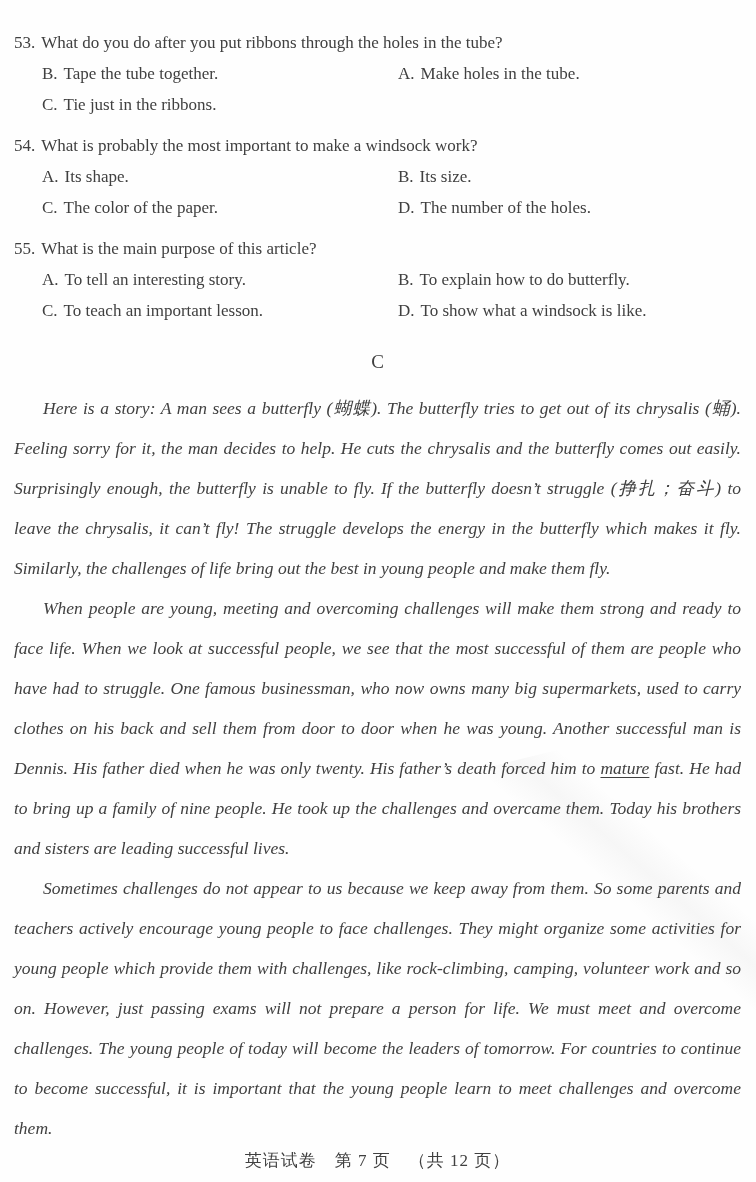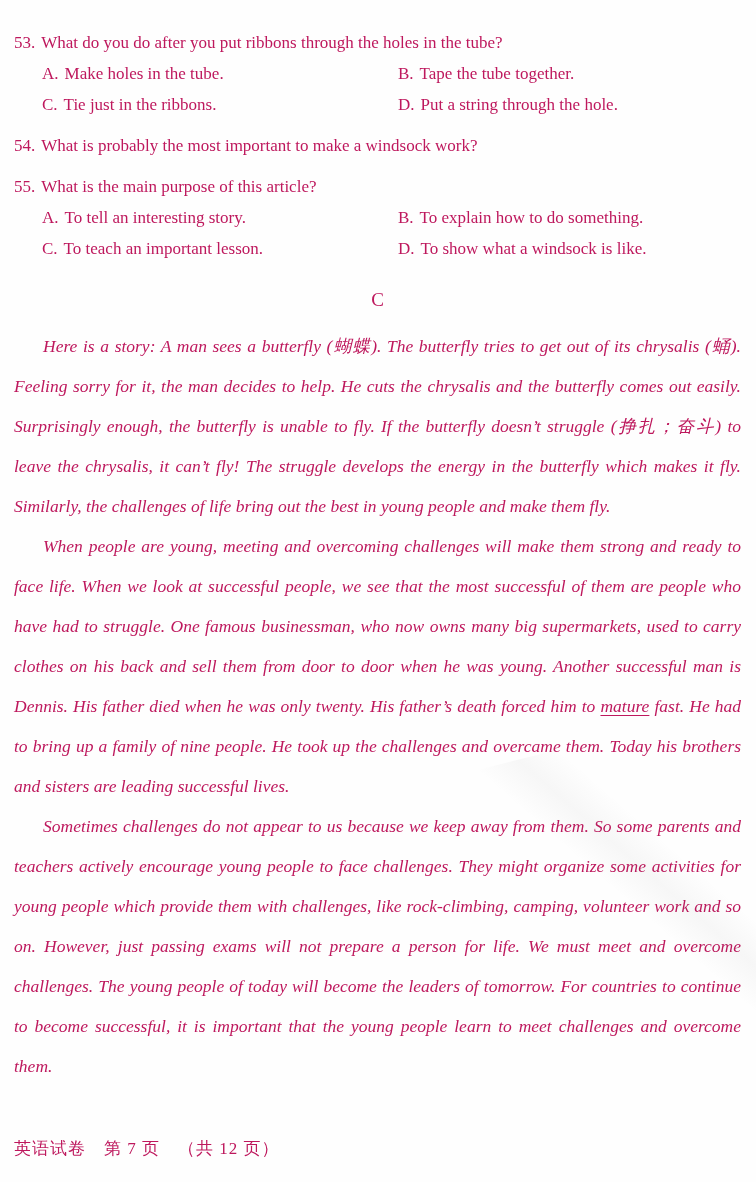--- a/index.html
+++ b/index.html
@@ -3,21 +3,21 @@
 <meta charset="utf-8">
 <style>
   * { box-sizing: border-box; }
   html, body { margin: 0; padding: 0; background: #ffffff; }
   .page {
     position: relative;
     width: 756px;
     height: 1182px;
     margin: 0 auto;
     background: #fefefe;
-    color: #be185d;
+    color: #404040;
     font-family: "Liberation Serif", "DejaVu Serif", serif;
     overflow: hidden;
     display: flex;
     flex-direction: column;
     padding: 27px 15px 20px 14px;
   }
   
   .watermark {
     position: absolute;
     right: -60px;
@@ -50,69 +50,81 @@
   .passage {
     font-size: 17.5px;
     line-height: 40px;
     text-align: justify;
     font-style: italic;
   }
   .passage p { margin: 0; text-indent: 29px; }
   .u-word { text-decoration: underline; text-underline-offset: 3px; }
   .footer {
     margin-top: auto;
+    text-align: center;
     font-size: 17px;
     line-height: 26px;
     letter-spacing: 1px;
   }
 </style>
 </head>
 <body>
 
 <div class="page">
   <div class="watermark"></div>
 
   <div class="questions">
 
     <div class="question">
       <div class="q-stem">
         <span class="q-num">53.</span><span>What do you do after you put ribbons through the holes in the tube?</span>
       </div>
       <div class="options">
         <div class="option">
+          <span class="opt-label">B.</span><span>Tape the tube together.</span>
+        </div>
+        <div class="option">
           <span class="opt-label">A.</span><span>Make holes in the tube.</span>
         </div>
         <div class="option">
-          <span class="opt-label">B.</span><span>Tape the tube together.</span>
-        </div>
-        <div class="option">
           <span class="opt-label">C.</span><span>Tie just in the ribbons.</span>
-        </div>
-        <div class="option">
-          <span class="opt-label">D.</span><span>Put a string through the hole.</span>
         </div>
       </div>
     </div>
 
     <div class="question">
       <div class="q-stem">
         <span class="q-num">54.</span><span>What is probably the most important to make a windsock work?</span>
+      </div>
+      <div class="options">
+        <div class="option">
+          <span class="opt-label">A.</span><span>Its shape.</span>
+        </div>
+        <div class="option">
+          <span class="opt-label">B.</span><span>Its size.</span>
+        </div>
+        <div class="option">
+          <span class="opt-label">C.</span><span>The color of the paper.</span>
+        </div>
+        <div class="option">
+          <span class="opt-label">D.</span><span>The number of the holes.</span>
+        </div>
       </div>
     </div>
 
     <div class="question">
       <div class="q-stem">
         <span class="q-num">55.</span><span>What is the main purpose of this article?</span>
       </div>
       <div class="options">
         <div class="option">
           <span class="opt-label">A.</span><span>To tell an interesting story.</span>
         </div>
         <div class="option">
-          <span class="opt-label">B.</span><span>To explain how to do something.</span>
+          <span class="opt-label">B.</span><span>To explain how to do butterfly.</span>
         </div>
         <div class="option">
           <span class="opt-label">C.</span><span>To teach an important lesson.</span>
         </div>
         <div class="option">
           <span class="opt-label">D.</span><span>To show what a windsock is like.</span>
         </div>
       </div>
     </div>
 

